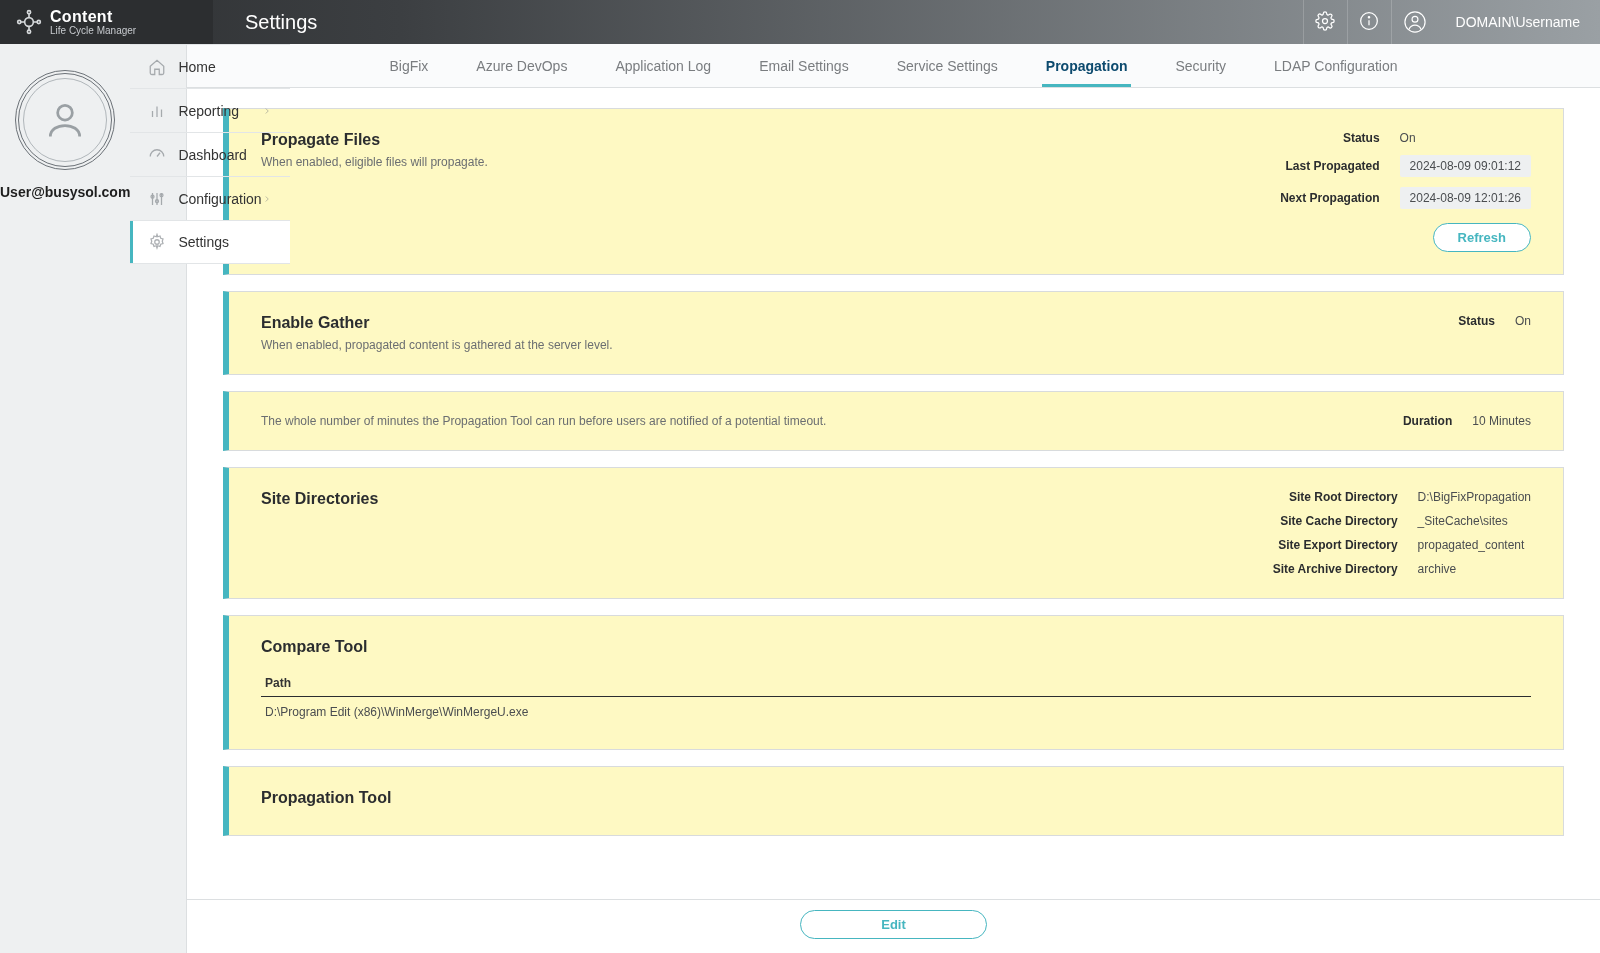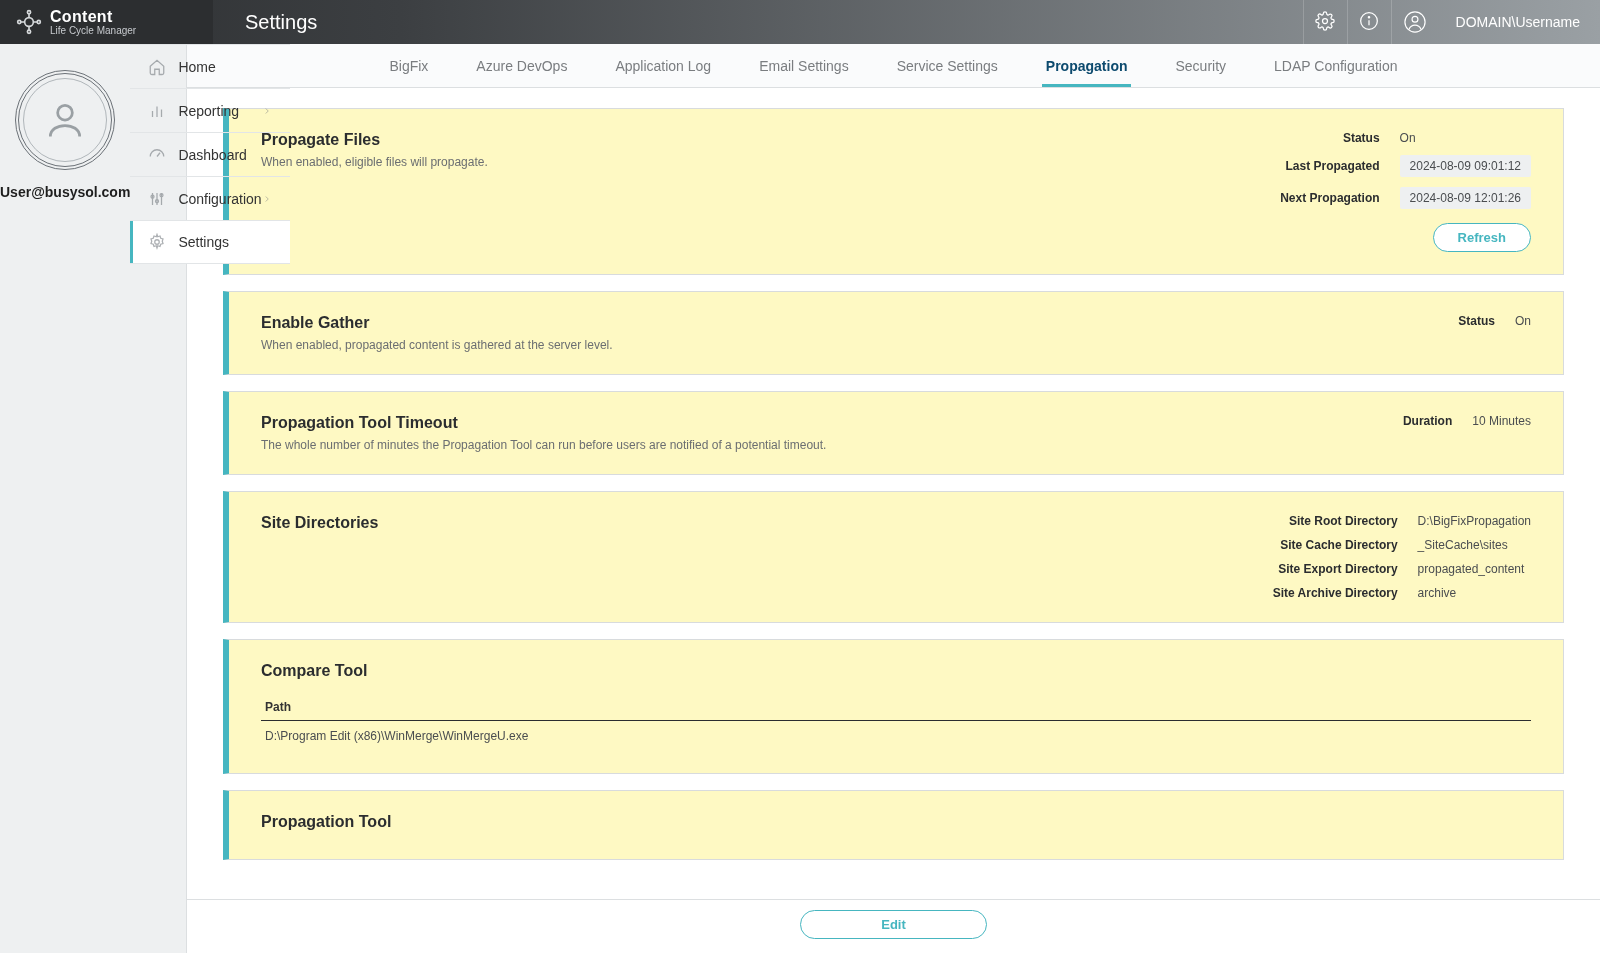--- a/index.html
+++ b/index.html
@@ -240,21 +240,20 @@
           <div class="kv">
             <div class="k">Status</div>
             <div class="v">On</div>
           </div>
         </div>
       </div>
 
       <div class="card">
         <div class="card-head">
           <div class="card-left">
-            <div class="card-title">Propagation Tool Timeout</div>
             <div class="card-desc">The whole number of minutes the Propagation Tool can run before users are notified of a potential timeout.</div>
           </div>
           <div class="kv">
             <div class="k">Duration</div>
             <div class="v">10 Minutes</div>
           </div>
         </div>
       </div>
 
       <div class="card">

